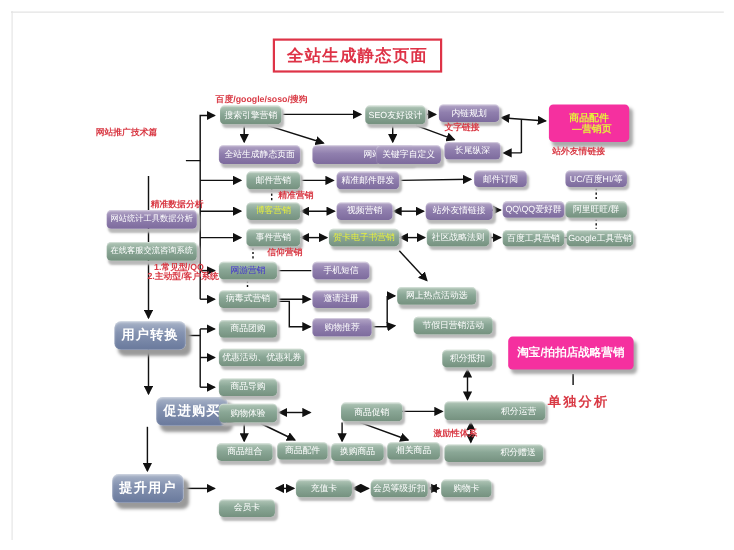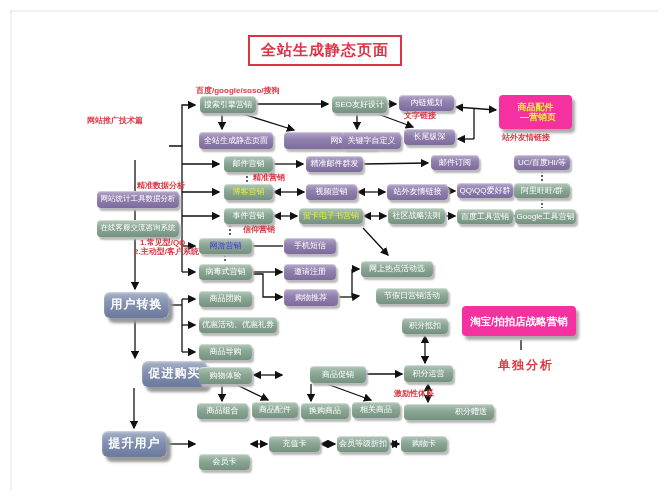--- a/index.html
+++ b/index.html
@@ -161,21 +161,21 @@
       <div class="node purple" style="left: 284px; top: 264px; width: 52px; height: 16px;">邀请注册</div>
       <div class="node green" style="left: 361px; top: 261px; width: 72px; height: 16px;">网上热点活动选</div>
       <div class="node green" style="left: 199px; top: 291px; width: 53px; height: 16px;">商品团购</div>
       <div class="node purple" style="left: 284px; top: 289px; width: 54px; height: 17px;">购物推荐</div>
       <div class="node green" style="left: 361px; top: 288px; width: 72px; height: 16px; margin-left: 15px;">节假日营销活动</div>
       <div class="node green" style="left: 199px; top: 317px; width: 78px; height: 16px;">优惠活动、优惠礼券</div>
       <div class="node green" style="left: 402px; top: 318px; width: 46px; height: 16px;">积分抵扣</div>
       <div class="node green" style="left: 199px; top: 344px; width: 53px; height: 16px;">商品导购</div>
       <div class="node green" style="left: 199px; top: 367px; width: 53px; height: 17px;">购物体验</div>
       <div class="node green" style="left: 298px; top: 366px; width: 56px; height: 17px; margin-left: 12px;">商品促销</div>
-      <div class="node green" style="left: 404px; top: 365px; width: 49px; height: 17px;">积分运营</div>
+      <div class="node green" style="left: 404px; top: 365px; width: 49px; height: 17px; padding-left: 43px;">积分运营</div>
       <div class="node green" style="left: 197px; top: 403px; width: 51px; height: 16px;">商品组合</div>
       <div class="node green" style="left: 252px; top: 402px; width: 46px; height: 16px;">商品配件</div>
       <div class="node green" style="left: 301px; top: 403px; width: 48px; height: 16px;">换购商品</div>
       <div class="node green" style="left: 352px; top: 402px; width: 48px; height: 16px;">相关商品</div>
       <div class="node green" style="left: 404px; top: 404px; width: 46px; height: 16px; padding-left: 44px;">积分赠送</div>
       <div class="node green" style="left: 199px; top: 454px; width: 51px; height: 16px;">会员卡</div>
       <div class="node green" style="left: 269px; top: 436px; width: 51px; height: 16px;">充值卡</div>
       <div class="node green" style="left: 337px; top: 436px; width: 52px; height: 16px;">会员等级折扣</div>
       <div class="node green" style="left: 401px; top: 436px; width: 46px; height: 16px;">购物卡</div>
       <div class="node pink" style="left: 462px; top: 306px; width: 114px; height: 30px; font-size: 10.5px;">淘宝/拍拍店战略营销</div>

